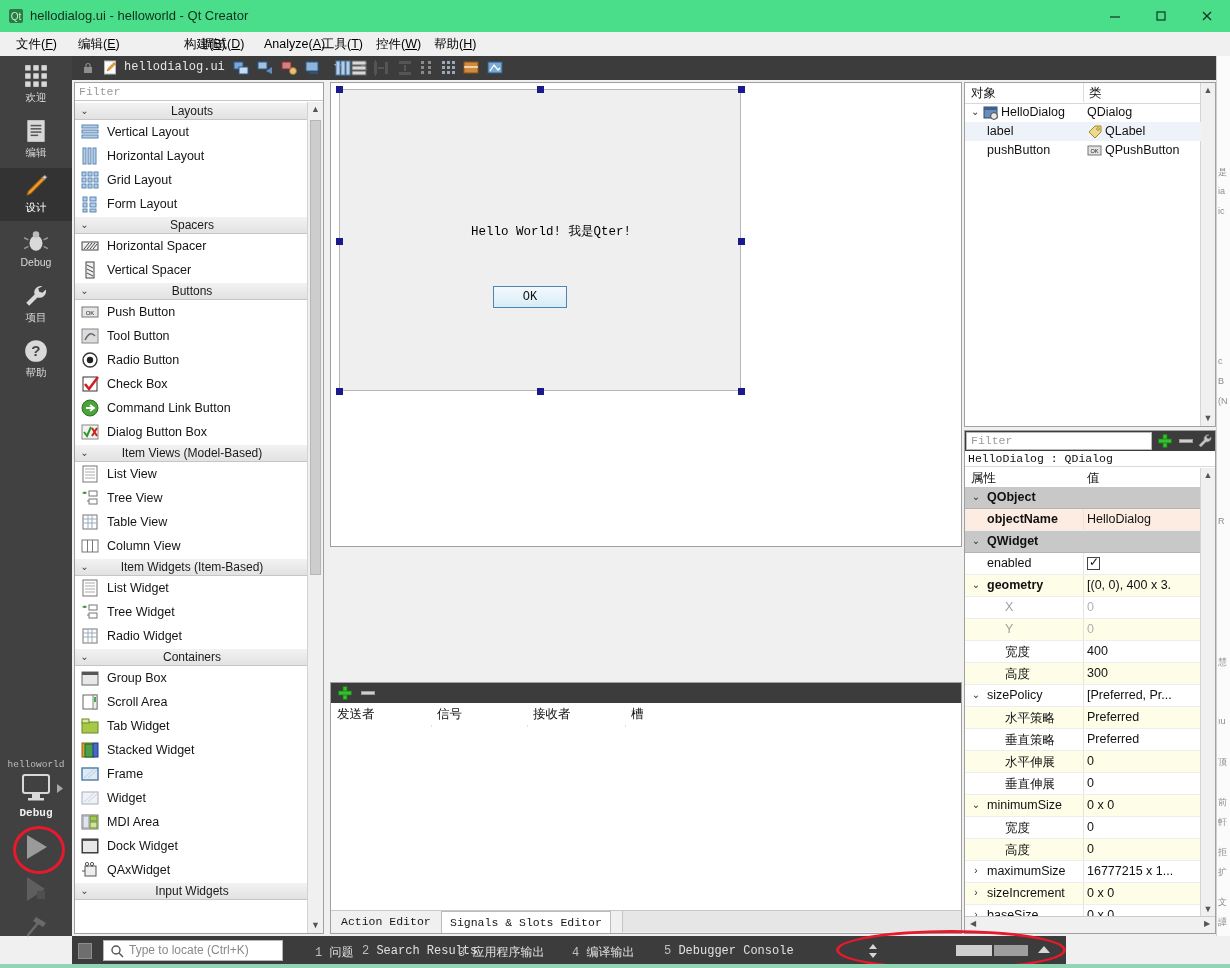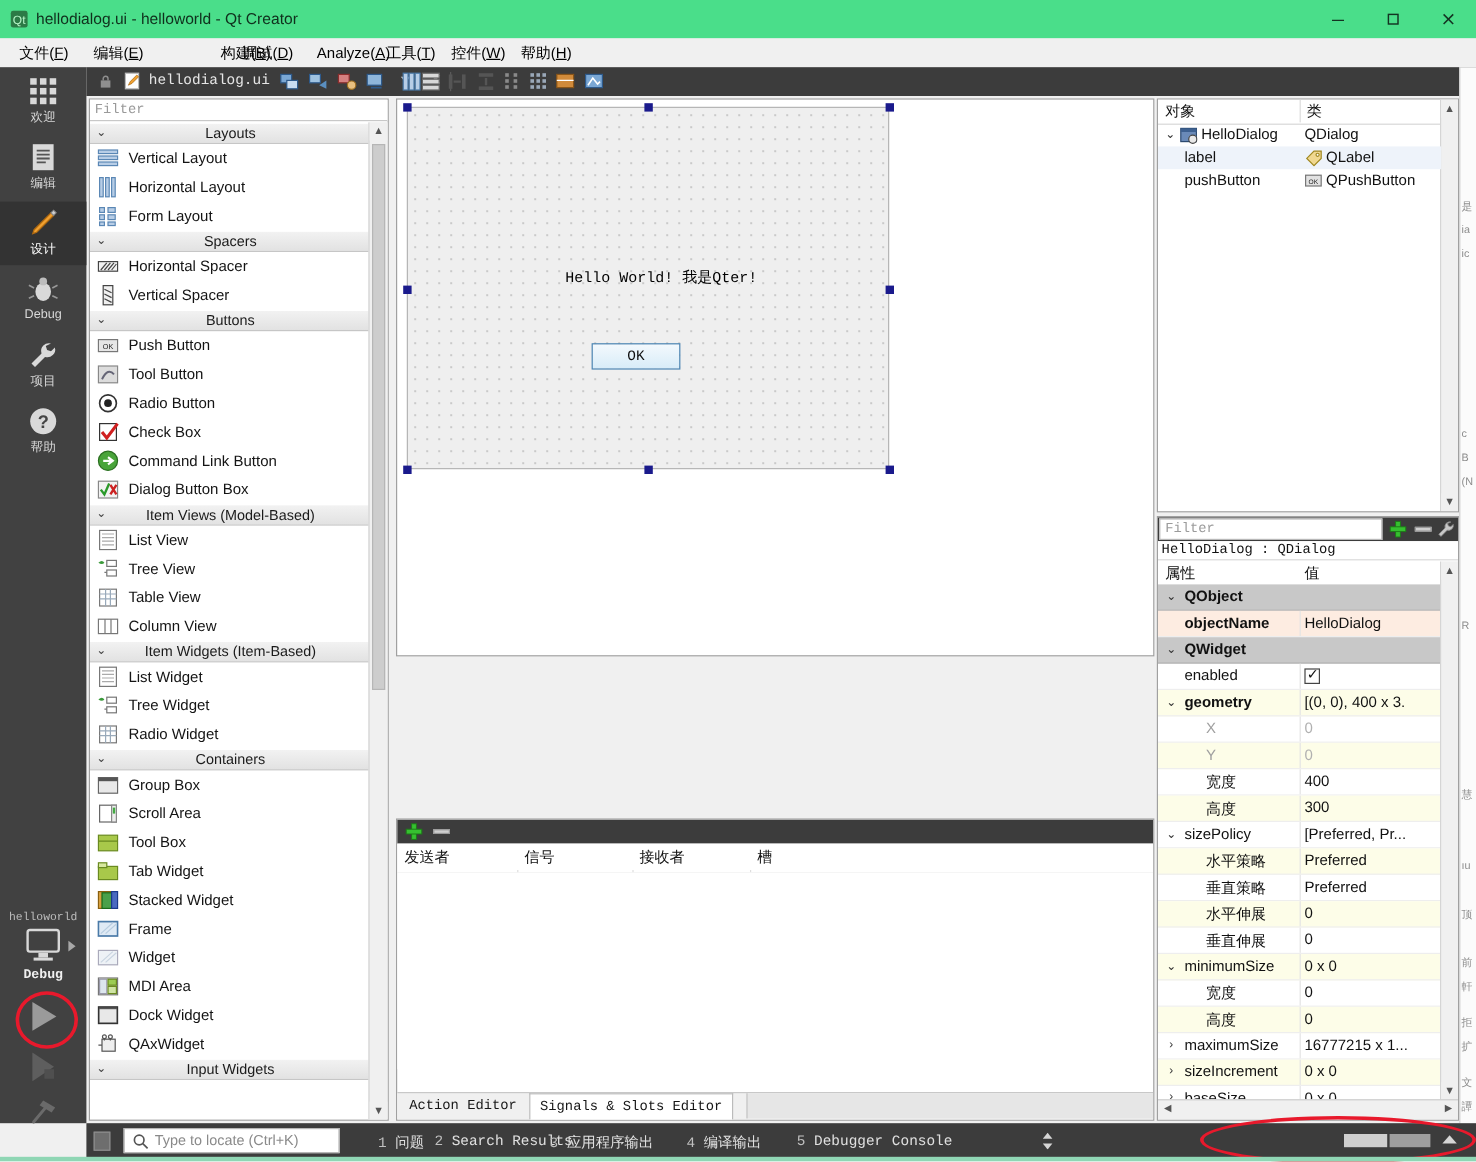--- a/index.html
+++ b/index.html
@@ -124,21 +124,21 @@
   .pr-chk{position:absolute;left:122px;top:4px;width:13px;height:13px;border:1px solid #444;background:#fff;box-sizing:border-box;}
   .pr-chk:after{content:"✓";position:absolute;left:1px;top:-3px;font-size:12px;color:#111;}
   .pr-sc{position:absolute;right:0;top:37px;width:14px;height:449px;background:#f0f0f0;border-left:1px solid #d5d5d5;}
   .pr-bot{position:absolute;left:0;bottom:0;width:250px;height:16px;background:#f0f0f0;border-top:1px solid #ccc;}
 
   
   .ghost{position:absolute;left:1216px;top:56px;width:14px;height:880px;background:#fbfbfb;border-left:1px solid #cfcfcf;overflow:hidden;}
   .ghost .gl{position:absolute;left:1px;font-size:9px;color:#8d8d8d;font-family:"Liberation Sans",sans-serif;}
 
   
-  .statusbar{position:absolute;left:72px;top:936px;width:1158px;height:30px;background:#3c3c3c;}
+  .statusbar{position:absolute;left:72px;top:936px;width:994px;height:30px;background:#3c3c3c;}
   .sb-toggle{position:absolute;left:6px;top:7px;width:14px;height:16px;background:#6e6e6e;border:1px solid #8d8d8d;box-sizing:border-box;}
   .sb-locate{position:absolute;left:31px;top:4px;width:180px;height:21px;background:#fff;border:1px solid #b6b6b6;box-sizing:border-box;}
   .sb-lico{position:absolute;left:6px;top:3px;width:14px;height:14px;}
   .sb-ltx{position:absolute;left:25px;top:2px;font-size:12px;color:#8a8a8a;}
   .sb-pane{position:absolute;top:8px;font-size:12px;color:#e0e0e0;font-family:"Liberation Mono",monospace;white-space:nowrap;}
   .sb-pane .num{color:#bfbfbf;}
   .sb-updown{position:absolute;left:795px;top:8px;width:12px;height:14px;}
   .sb-prog{position:absolute;right:38px;top:9px;width:72px;height:11px;}
   .sb-prog .p1{position:absolute;left:0;top:0;width:36px;height:11px;background:#cfcfcf;}
   .sb-prog .p2{position:absolute;left:38px;top:0;width:34px;height:11px;background:#9e9e9e;}
@@ -391,20 +391,36 @@
               <rect x="2" y="1" width="3" height="16"></rect>
               <rect x="7" y="1" width="3" height="16"></rect>
               <rect x="12" y="1" width="3" height="16"></rect>
             </g>
           </svg>
           <span class="tx">Horizontal Layout</span>
         </div>
         <div class="itm">
           <svg class="ico" viewBox="0 0 18 18">
             <g fill="#b7cde6" stroke="#5a87b5">
+              <rect x="1" y="1" width="4" height="4"></rect>
+              <rect x="7" y="1" width="4" height="4"></rect>
+              <rect x="13" y="1" width="4" height="4"></rect>
+              <rect x="1" y="7" width="4" height="4"></rect>
+              <rect x="7" y="7" width="4" height="4"></rect>
+              <rect x="13" y="7" width="4" height="4"></rect>
+              <rect x="1" y="13" width="4" height="4"></rect>
+              <rect x="7" y="13" width="4" height="4"></rect>
+              <rect x="13" y="13" width="4" height="4"></rect>
+            </g>
+          </svg>
+          <span class="tx">Grid Layout</span>
+        </div>
+        <div class="itm">
+          <svg class="ico" viewBox="0 0 18 18">
+            <g fill="#b7cde6" stroke="#5a87b5">
               <rect x="2" y="2" width="4" height="4"></rect>
               <rect x="9" y="2" width="6" height="4"></rect>
               <rect x="2" y="8" width="4" height="4"></rect>
               <rect x="9" y="8" width="6" height="4"></rect>
               <rect x="2" y="14" width="4" height="3"></rect>
               <rect x="9" y="14" width="6" height="3"></rect>
             </g>
           </svg>
           <span class="tx">Form Layout</span>
         </div>
@@ -575,27 +591,20 @@
           </svg>
           <span class="tx">Group Box</span>
         </div>
         <div class="itm">
           <svg class="ico" viewBox="0 0 18 18">
             <rect x="2" y="2" width="14" height="14" fill="#fff" stroke="#666"></rect>
             <rect x="12" y="2" width="4" height="14" fill="#eee" stroke="#888"></rect>
             <rect x="13" y="4" width="2" height="5" fill="#4a4"></rect>
           </svg>
           <span class="tx">Scroll Area</span>
-        </div>
-        <div class="itm">
-          <svg class="ico" viewBox="0 0 18 18">
-            <rect x="1" y="3" width="16" height="13" fill="#a8c84a" stroke="#6a8a20"></rect>
-            <line x1="1" y1="8" x2="17" y2="8" stroke="#6a8a20"></line>
-          </svg>
-          <span class="tx">Tool Box</span>
         </div>
         <div class="itm">
           <svg class="ico" viewBox="0 0 18 18">
             <rect x="1" y="5" width="16" height="11" fill="#a8c84a" stroke="#6a8a20"></rect>
             <rect x="1" y="2" width="7" height="4" fill="#d8e8a0" stroke="#6a8a20"></rect>
           </svg>
           <span class="tx">Tab Widget</span>
         </div>
         <div class="itm">
           <svg class="ico" viewBox="0 0 18 18">

